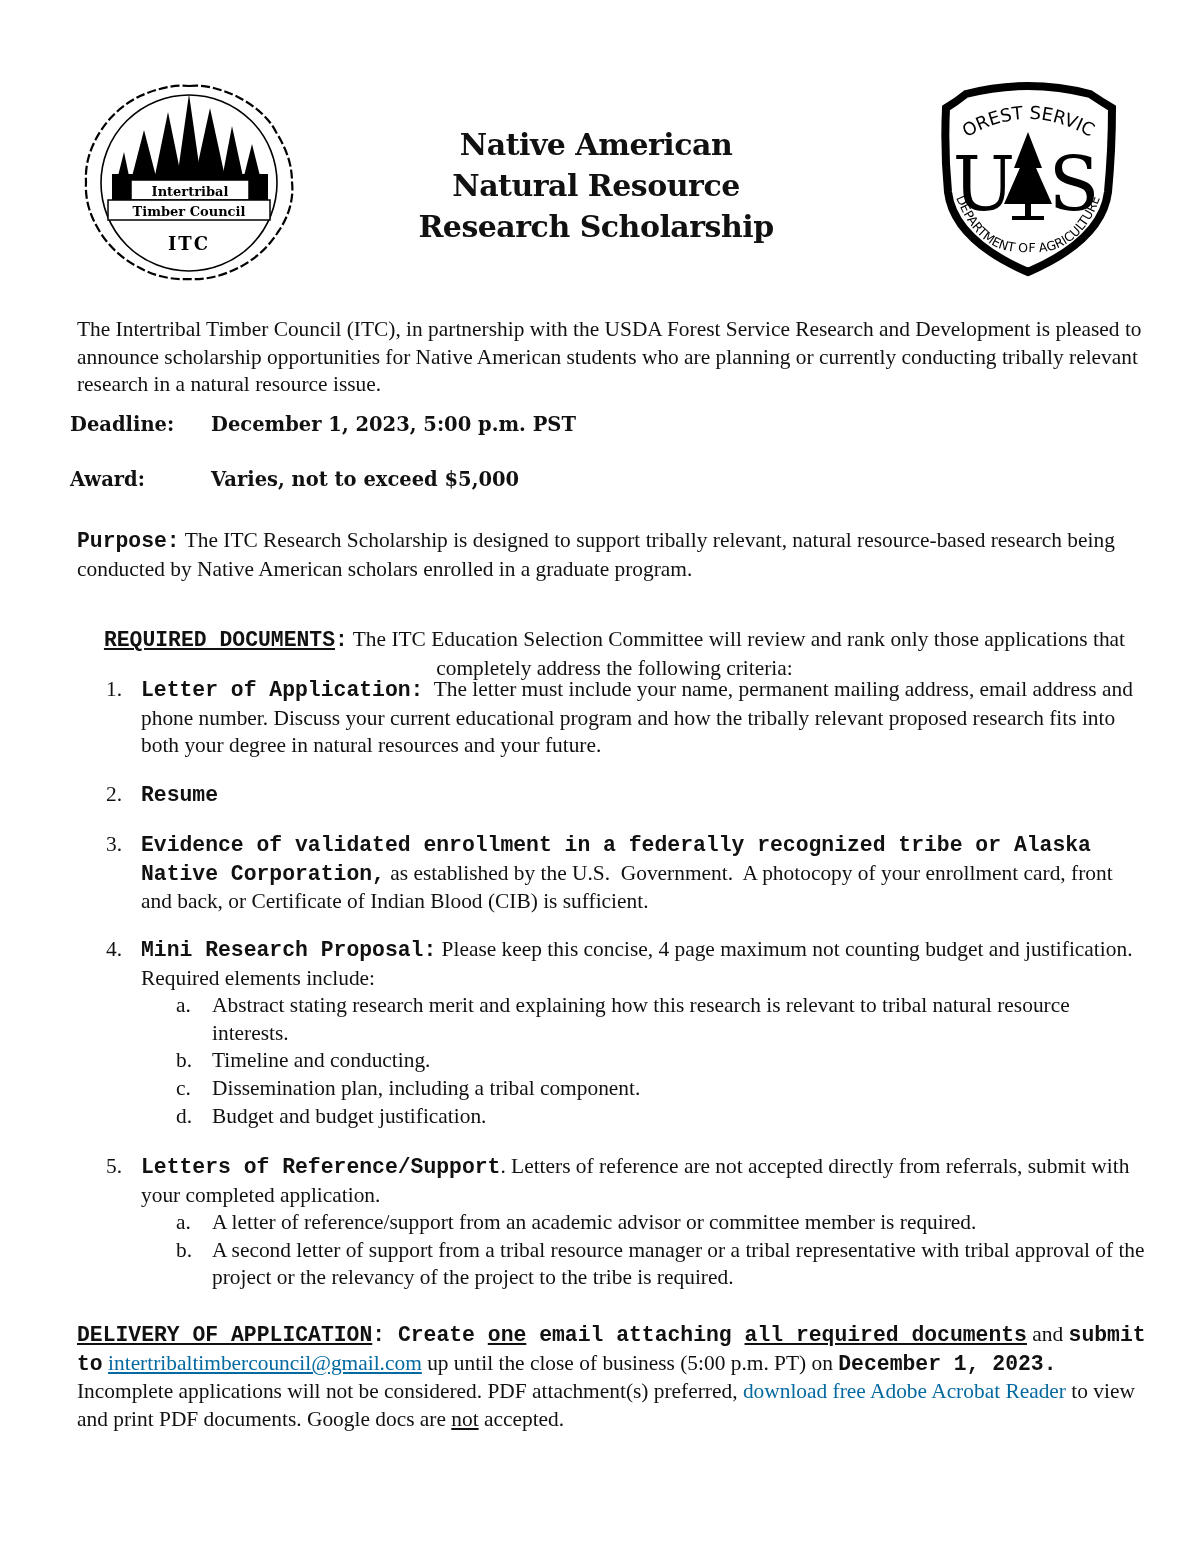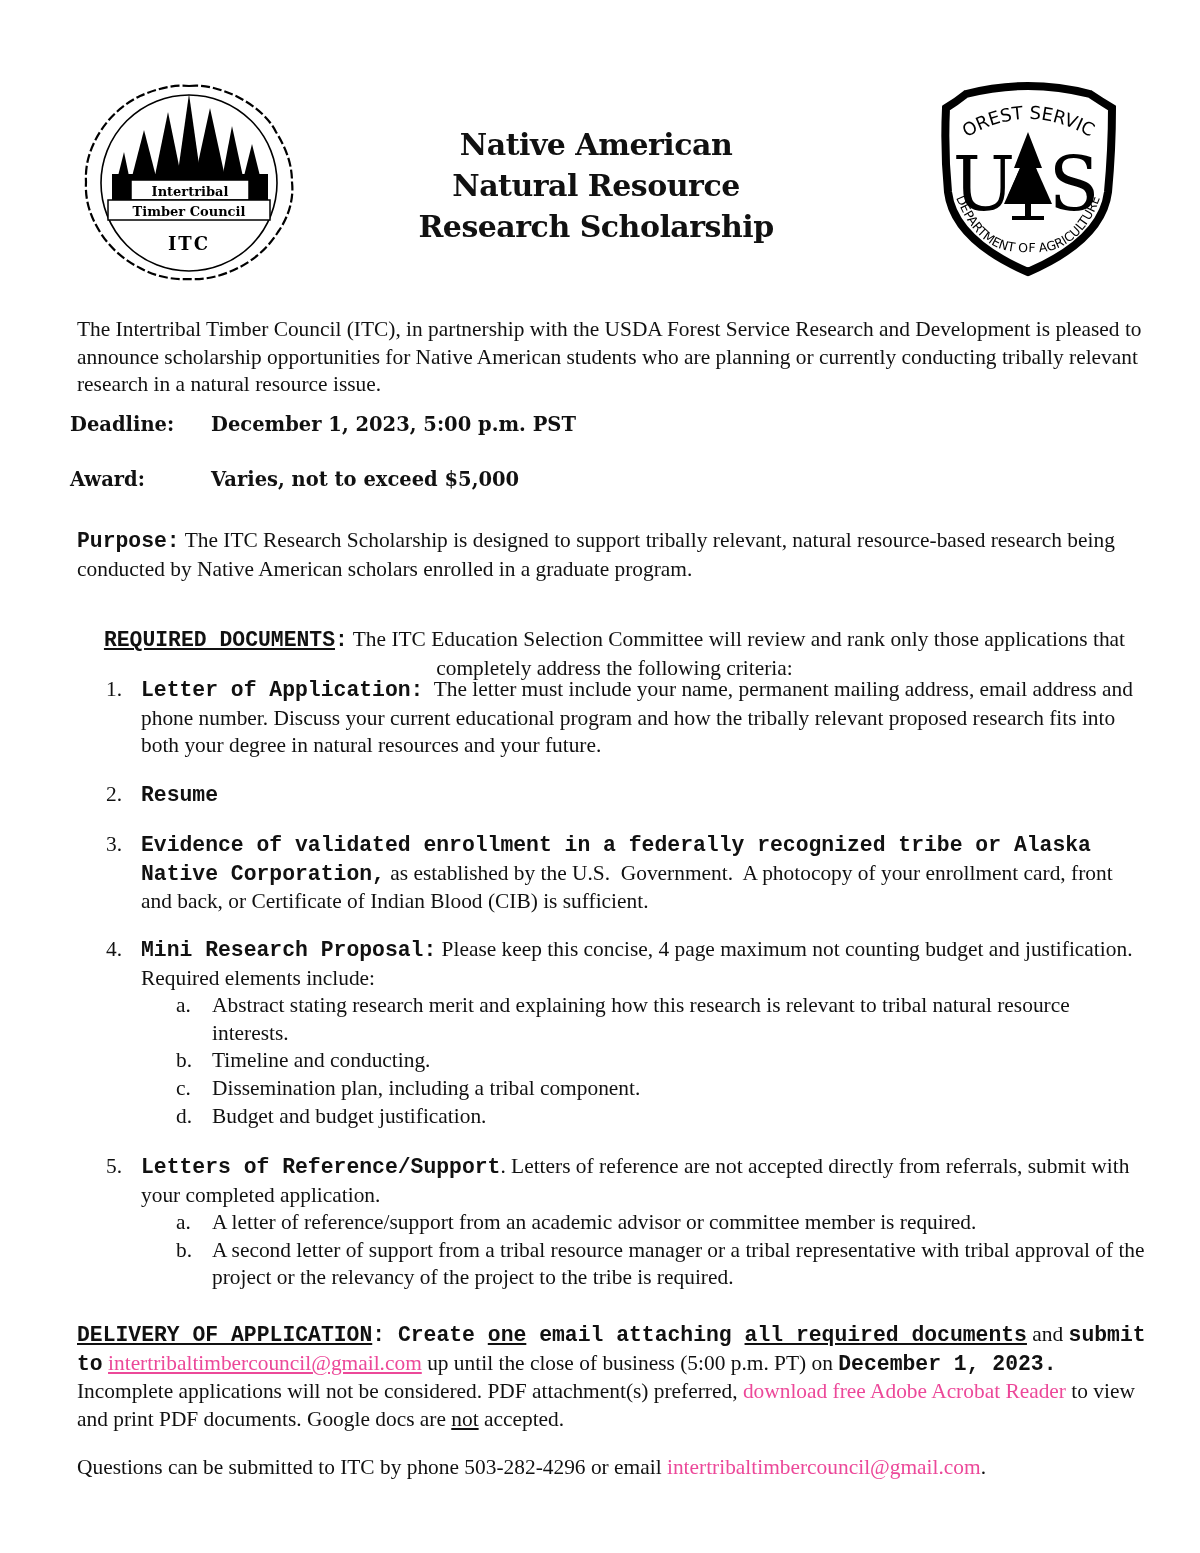--- a/index.html
+++ b/index.html
@@ -25,21 +25,21 @@
   p { margin: 7px; }
   .intro { top: 309px; }
   .kv { position: absolute; left: 70px; font-family: "DejaVu Serif", serif; font-size: 19.5px; font-weight: bold; }
   .kv .k { display: inline-block; width: 141px; }
   .deadline { top: 413px; }
   .award { top: 468px; }
   .purpose { top: 520px; }
   .required { top: 619px; text-align: center; }
   b, .bold { font-weight: bold; font-family: Liberation Mono, monospace; }
   u, .u { text-decoration: underline; }
-  a, .link { color: #ec4899; }
+  a, .link { color: #0369a1; }
   .list { position: absolute; left: 70px; width: 1075px; font-family: "Liberation Serif", "DejaVu Serif", serif; font-size: 21.4px; line-height: 27.6px; }
   .item { position: relative; padding-left: 71px; }
   .item .num { position: absolute; left: 36px; top: 0; }
   .sub { position: relative; padding-left: 142px; }
   .sub .num { position: absolute; left: 106px; top: 0; }
   .i1 { top: 676px; }
   .i2 { top: 781px; }
   .i3 { top: 831px; }
   .i4 { top: 936px; }
   .i5 { top: 1153px; }
@@ -168,15 +168,14 @@
       <span>A letter of reference/support from an academic advisor or committee member is required.</span>
     </div>
     <div class="sub">
       <span class="num">b.</span>
       <span>A second letter of support from a tribal resource manager or a tribal representative with tribal approval of the project or the relevancy of the project to the tribe is required.</span>
     </div>
   </div>
 
   <p class="body-text delivery"><b><u>DELIVERY OF APPLICATION</u></b><b>:</b><b style="white-space:pre"> Create </b><b><u>one</u></b><b style="white-space:pre"> email attaching </b><b><u>all required documents</u></b><span style="white-space:pre"> and </span><b>submit to</b> <a class="link" href="intertribaltimbercouncil@gmail.com">intertribaltimbercouncil@gmail.com</a><span> up until the close of business (5:00 p.m. PT) on </span><b>December 1, 2023.</b><span> Incomplete applications will not be considered. PDF attachment(s) preferred, </span><a class="link">download free Adobe Acrobat Reader</a><span> to view and print PDF documents. Google docs are </span><u>not</u><span> accepted.</span></p>
 
-  <p class="body-text questions"><span>Questions can be submitted to ITC by phone 503-282-4296 or email </span><a class="link">intertribaltimbercouncil@gmail.com</a><span>.</span></p>
 
 </div>
 
 </body></html>

